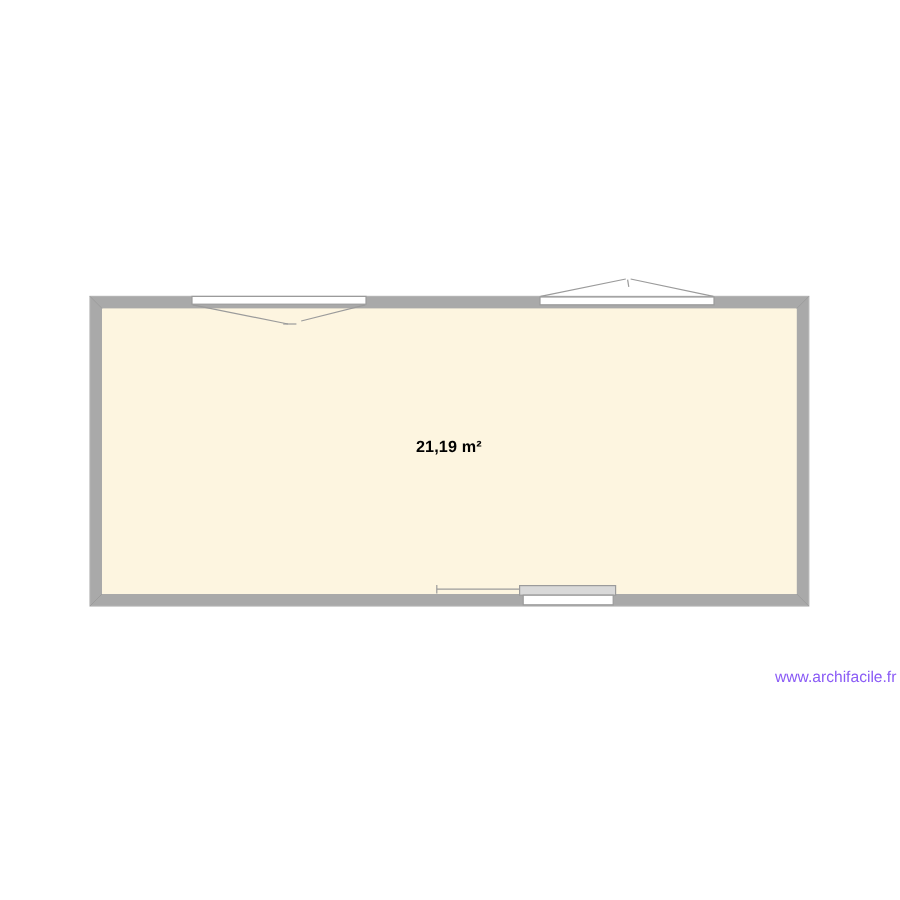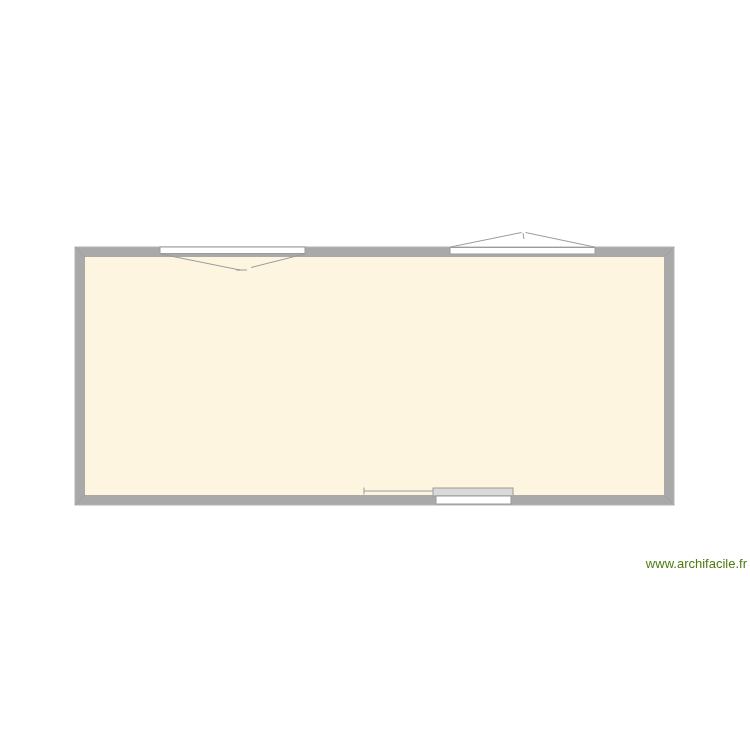--- a/index.html
+++ b/index.html
@@ -34,21 +34,21 @@
     letter-spacing: 0.1px;
     white-space: nowrap;
     pointer-events: none;
   }
   .watermark {
     position: absolute;
     right: 3px;
     top: 556px;
     font-size: 13px;
     font-weight: normal;
-    color: #4d7c0f;
+    color: #8b5cf6;
     white-space: nowrap;
   }
 </style>
 </head>
 <body>
 
 <div class="stage">
 
   <svg class="plan-svg" width="750" height="750" viewBox="0 0 750 750">
 
@@ -78,16 +78,17 @@
     </g>
 
     <g>
       <line x1="364" y1="491" x2="433" y2="491" stroke-width="1" stroke="#9b9b9b"></line>
       <line x1="364" y1="487.5" x2="364" y2="494.5" stroke-width="1" stroke="#9b9b9b"></line>
       <rect x="433" y="488" width="80" height="8" stroke-width="1" fill="#d9d9d9" stroke="#9b9b9b"></rect>
       <rect x="436" y="496" width="75" height="8" stroke-width="1" fill="#ffffff" stroke="#9b9b9b"></rect>
     </g>
   </svg>
 
+  <div class="room-area-label">21,19 m²</div>
 
   <div class="watermark">www.archifacile.fr</div>
 
 </div>
 
 </body></html>

